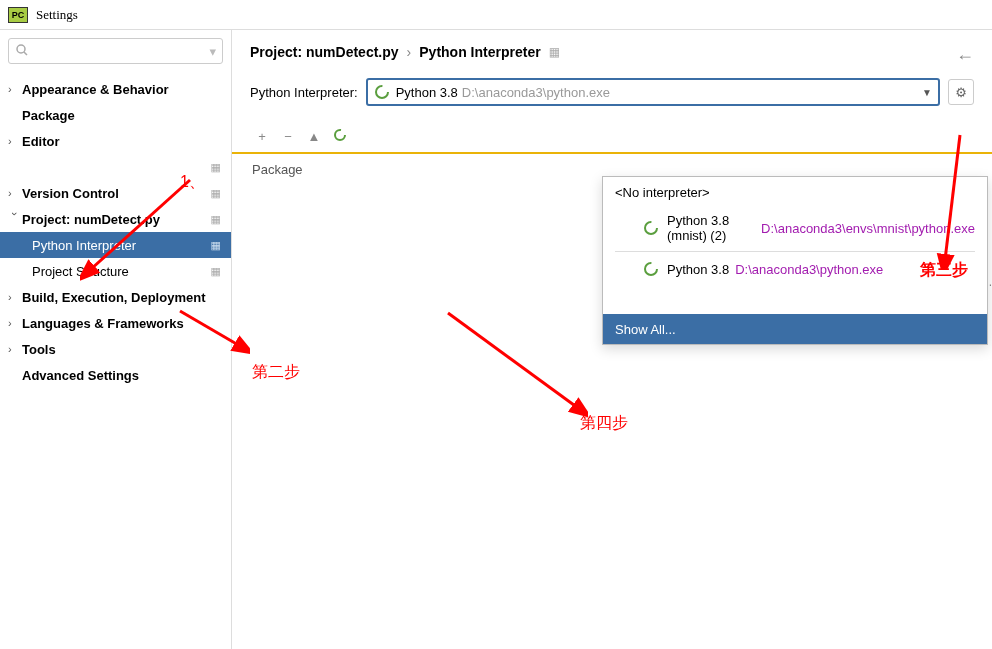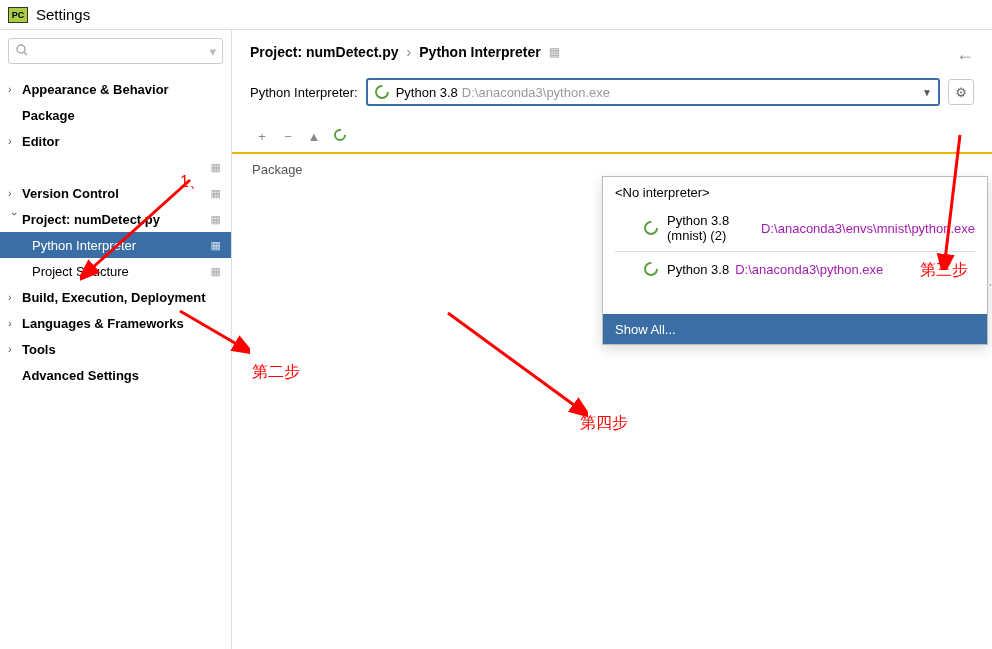--- a/index.html
+++ b/index.html
@@ -1,19 +1,19 @@
 <!DOCTYPE html>
 <html><head>
   <meta charset="utf-8">
   <style>
     * { box-sizing: border-box; margin: 0; padding: 0; }
     body { font-family: "Segoe UI", Arial, sans-serif; font-size: 13px; background: #fff; color: #000; overflow: hidden; width: 992px; height: 649px; position: relative; }
     .titlebar { display: flex; align-items: center; padding: 4px 8px; border-bottom: 1px solid #ddd; height: 30px; }
     .titlebar .icon { width: 20px; height: 16px; margin-right: 8px; background: #a8cc44; border: 1px solid #333; display: flex; align-items: center; justify-content: center; font-size: 9px; font-weight: bold; color: #000; }
-    .titlebar .title { font-size: 15px; }
+    .titlebar .title { font-size: 13px; font-family: Liberation Serif, serif; }
     .container { display: flex; height: calc(100% - 30px); }
     .sidebar { width: 232px; border-right: 1px solid #ddd; display: flex; flex-direction: column; }
     .search-wrap { padding: 8px; }
     .search { width: 100%; border: 1px solid #ccc; border-radius: 3px; padding: 3px 6px; display: flex; align-items: center; height: 26px; }
     .search .mag { color: #888; margin-right: 4px; }
     .tree { flex: 1; padding-top: 4px; }
     .tree-item { display: flex; align-items: center; padding: 4px 8px; cursor: pointer; position: relative; min-height: 26px; }
     .tree-item .chev { width: 14px; color: #555; font-size: 11px; }
     .tree-item .noch { width: 14px; }
     .tree-item .lbl { flex: 1; }
@@ -224,21 +224,21 @@
 <div class="annotation" style="top:362px;left:252px;">第二步</div>
 
 <svg class="arrow" style="top:130px;left:860px;" width="110" height="140">
   <defs>
       <marker id="ah3" markerWidth="10" markerHeight="10" refX="2" refY="3" orient="auto">
         <path d="M0,0 L0,6 L8,3 z" fill="#ff0000"></path>
       </marker>
     </defs>
   <line x1="100" y1="5" x2="85" y2="130" stroke="#ff0000" stroke-width="3" marker-end="url(#ah3)"></line>
 </svg>
-<div class="annotation" style="top:260px;left:920px;">第三步</div>
+<div class="annotation" style="top:260px;left:920px;font-weight:bold;">第三步</div>
 
 <svg class="arrow" style="top:308px;left:438px;" width="150" height="110">
   <defs>
       <marker id="ah4" markerWidth="10" markerHeight="10" refX="2" refY="3" orient="auto">
         <path d="M0,0 L0,6 L8,3 z" fill="#ff0000"></path>
       </marker>
     </defs>
   <line x1="10" y1="5" x2="140" y2="100" stroke="#ff0000" stroke-width="3" marker-end="url(#ah4)"></line>
 </svg>
 <div class="annotation" style="top:413px;left:580px;">第四步</div>

